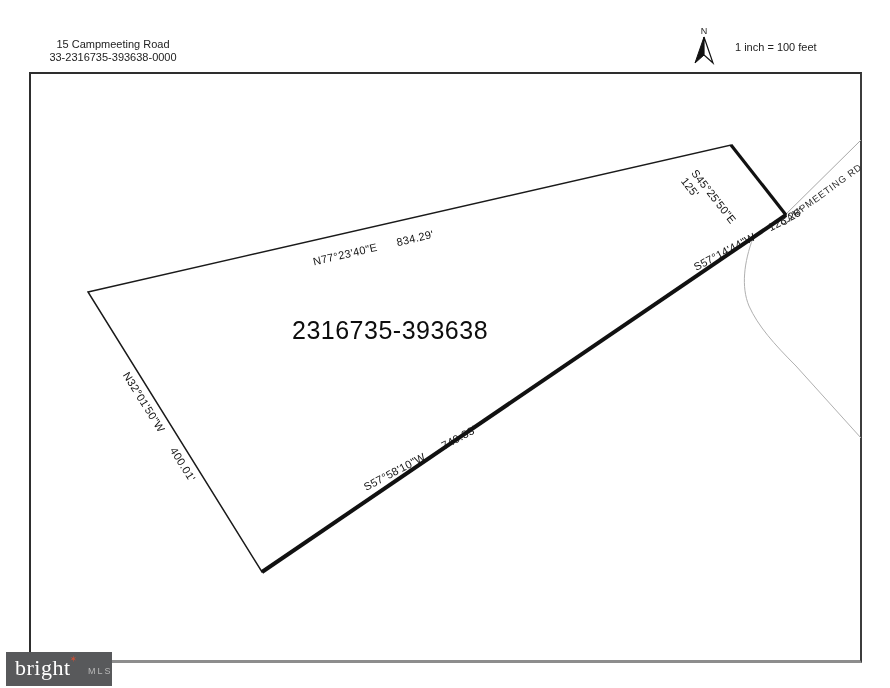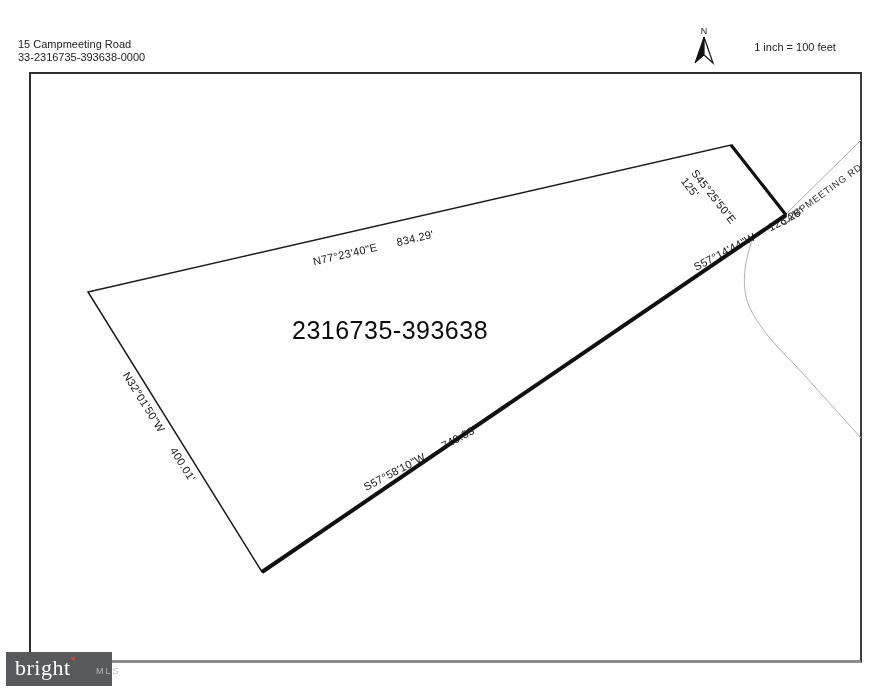--- a/index.html
+++ b/index.html
@@ -8,36 +8,36 @@
     position:relative;
     width:890px; height:688px;
     background:#ffffff;
     font-family:"Liberation Sans", sans-serif;
     overflow:hidden;
   }
 
   
   .hdr-address {
     position:absolute; left:18px; top:38px; width:190px;
-    text-align:left; font-size:11px; line-height:13px; color:#222;
+    text-align:center; font-size:11px; line-height:13px; color:#222;
   }
   .hdr-title {
     position:absolute; left:225px; top:30px; width:430px;
     text-align:center;
     font-family:"Liberation Serif", serif;
     font-style:italic; font-weight:bold;
     font-size:21px; color:#111;
   }
   .north-wrap { position:absolute; left:690px; top:26px; width:28px; height:42px; }
   .north-n { position:absolute; left:0; top:0; width:28px; text-align:center;
              font-size:9px; color:#222; }
   .north-svg { position:absolute; left:0; top:9px; }
   .hdr-scale {
     position:absolute; left:735px; top:41px; width:120px;
-    text-align:center; font-size:11px; color:#222;
+    text-align:left; font-size:11px; color:#222;
   }
 
   
   .map-frame {
     position:absolute; left:29px; top:72px; width:833px; height:591px;
     background:#ffffff;
     border:2px solid #2e2e2e;
     border-right:2px solid #3c3c3c;
     border-bottom:3px solid #8d8d8d;
   }
@@ -70,21 +70,21 @@
   .logo-box {
     position:absolute; left:6px; top:652px; width:106px; height:34px;
     display:flex; align-items:center; padding:0 0 2px 9px;
   }
   .logo-word {
     font-family:"Liberation Serif", serif;
     font-size:22px; color:#ffffff; letter-spacing:0.5px; line-height:30px;
   }
   .logo-star { font-size:9px; position:relative; top:-9px; left:-1px; }
   .logo-suffix {
-    font-size:9px; color:#b9b9b9; letter-spacing:2px; margin-left:18px;
+    font-size:9px; color:#b9b9b9; letter-spacing:2px; margin-left:10px;
     position:relative; top:3px;
   }
 </style>
 </head>
 <body>
 
 <div class="page">
 
   <div class="hdr-address">
     <div>15 Campmeeting Road</div>

